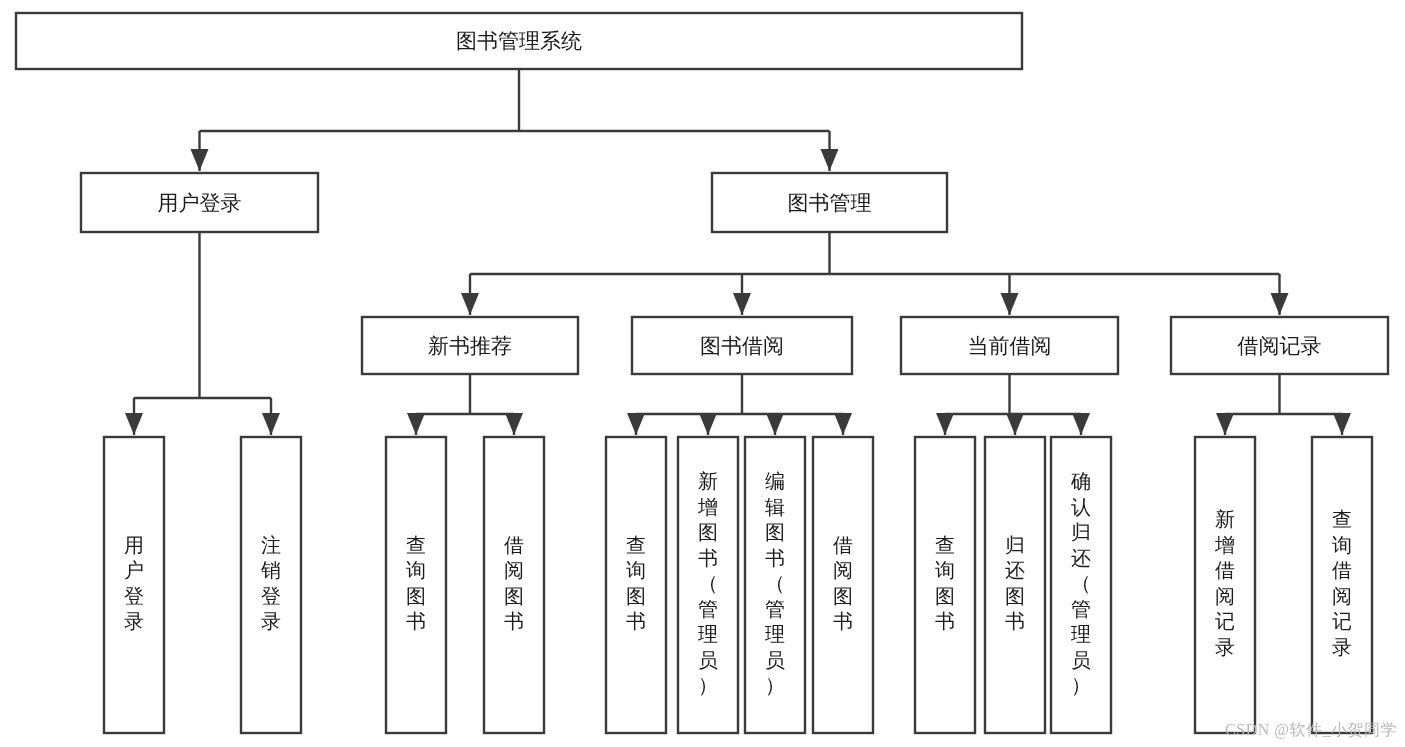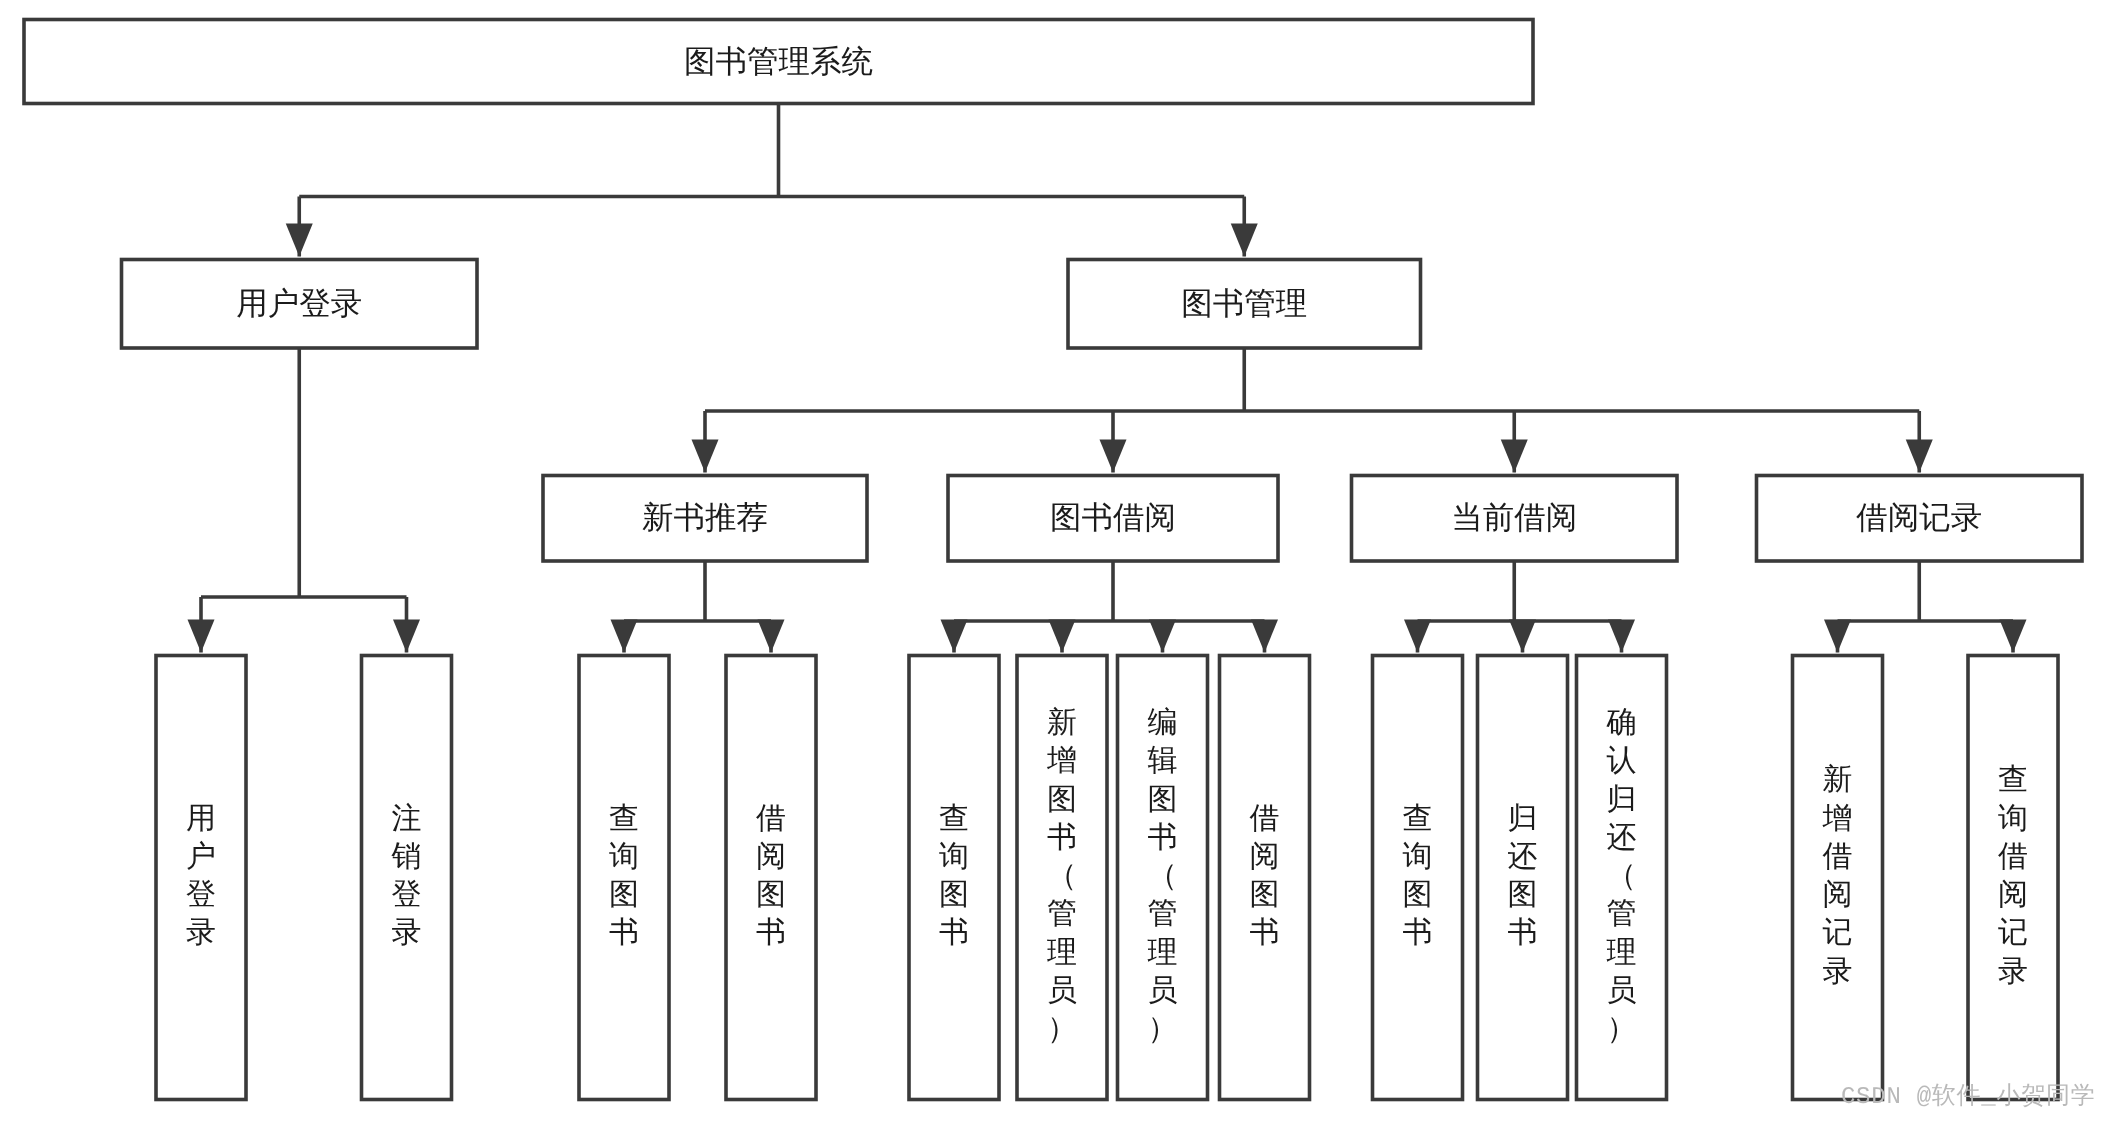--- a/index.html
+++ b/index.html
@@ -53,21 +53,21 @@
   .node-label-v {
     font-family: "DejaVu Sans", "Liberation Sans", sans-serif;
     font-size: 20px;
     fill: #1b1b1b;
     text-anchor: middle;
   }
   .watermark {
     position: absolute;
     right: 8px;
     bottom: 6px;
-    font-family: Liberation Mono, monospace;
+    font-family: Liberation Serif, serif;
     font-size: 16px;
     color: #b9b9b9;
     letter-spacing: 0.5px;
     white-space: nowrap;
     user-select: none;
     margin-left: 16px;
   }
 </style>
 </head>
 <body>

